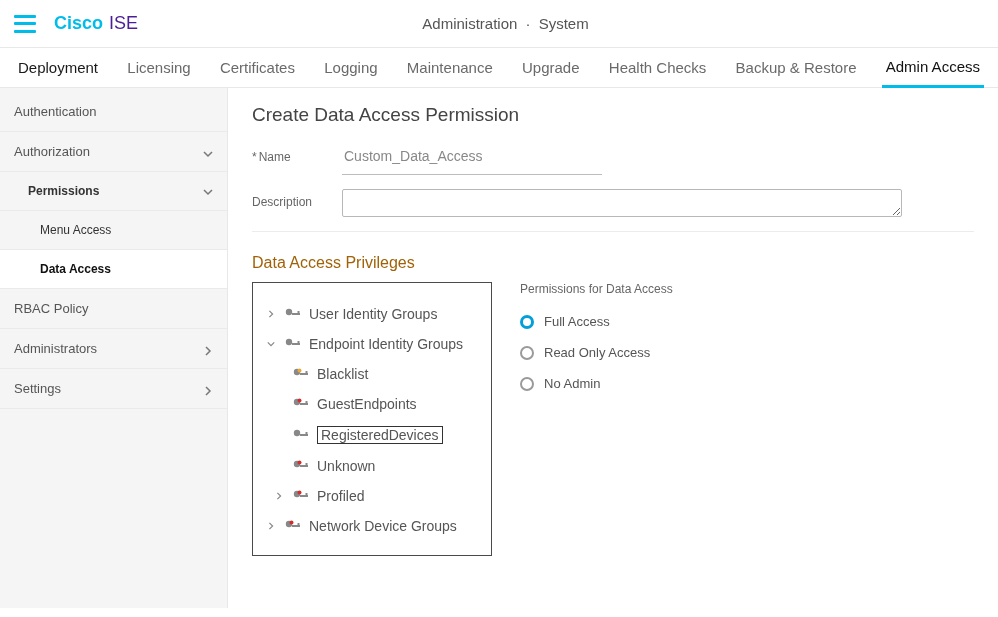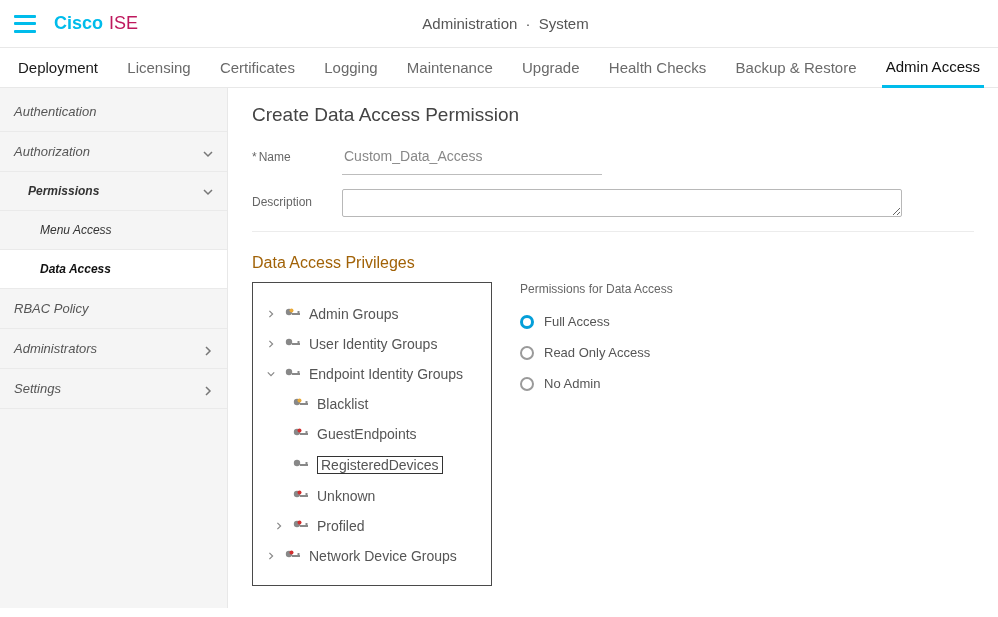--- a/index.html
+++ b/index.html
@@ -23,21 +23,21 @@
   }
   .hamburger {
     width: 22px; height: 18px;
     display: flex; flex-direction: column; justify-content: space-between;
     cursor: pointer;
     margin-right: 18px;
   }
   .hamburger div { height: 3px; background: #00bceb; border-radius: 1px; }
   .brand { display: flex; align-items: baseline; gap: 6px; }
   .brand .cisco { font-weight: 700; font-size: 18px; color: #00bceb; }
-  .brand .ise   { font-weight: 400; font-size: 18px; color: #be185d; }
+  .brand .ise   { font-weight: 400; font-size: 18px; color: #4c1d95; }
   .breadcrumb-center {
     position: absolute; left: 13px; right: 0; text-align: center;
     color: #555; font-size: 15px; pointer-events: none;
   }
   .breadcrumb-center .dot { margin: 0 4px; }
 
   
   .tabs {
     display: flex;
     align-items: center;
@@ -60,21 +60,20 @@
   .tabs .tab.active { color: #111; border-bottom: 3px solid #00bceb; }
 
   
   .body-layout { display: flex; }
   .sidebar {
     width: 228px;
     background: #f5f5f5;
     border-right: 1px solid #e8e8e8;
     min-height: 520px;
     padding-top: 4px;
-    font-style: italic;
   }
   .side-item {
     display: flex; align-items: center; justify-content: space-between;
     padding: 12px 14px;
     color: #555; font-size: 13px;
     border-bottom: 1px solid #eaeaea;
     cursor: pointer;
   }
   .side-item.sub   { padding-left: 28px; font-size: 12px; }
   .side-item.sub2  { padding-left: 40px; font-size: 12px; color: #333; }
@@ -233,144 +232,128 @@
     </div>
 
     <hr class="form-divider">
 
     <div class="section-title">Data Access Privileges</div>
 
     <div class="privs-layout">
 
       <div class="tree-box">
 
+
         <div class="tree-node">
           <span class="arrow">
             <svg width="8" height="8" viewBox="0 0 10 10">
                 <path d="M3 1 L7 5 L3 9" fill="none" stroke="#888" stroke-width="1.5"></path>
               </svg>
           </span>
           <span class="icn">
             <svg viewBox="0 0 16 14">
                 <circle cx="4" cy="5" r="3.2" fill="#888"></circle>
                 <rect x="7" y="6" width="8" height="2" fill="#888"></rect>
                 <rect x="12.5" y="4" width="2" height="4" fill="#888"></rect>
+              </svg>
+          </span>
+          <span class="lab">User Identity Groups</span>
+        </div>
+
+        <div class="tree-node">
+          <span class="arrow">
+            <svg width="8" height="8" viewBox="0 0 10 10">
+                <path d="M1 3 L5 7 L9 3" fill="none" stroke="#888" stroke-width="1.5"></path>
+              </svg>
+          </span>
+          <span class="icn">
+            <svg viewBox="0 0 16 14">
+                <circle cx="4" cy="5" r="3.2" fill="#888"></circle>
+                <rect x="7" y="6" width="8" height="2" fill="#888"></rect>
+                <rect x="12.5" y="4" width="2" height="4" fill="#888"></rect>
+              </svg>
+          </span>
+          <span class="lab">Endpoint Identity Groups</span>
+        </div>
+
+        <div class="tree-node nested1">
+          <span class="icn">
+            <svg viewBox="0 0 16 14">
+                <circle cx="4" cy="5" r="3.2" fill="#888"></circle>
+                <rect x="7" y="6" width="8" height="2" fill="#888"></rect>
+                <rect x="12.5" y="4" width="2" height="4" fill="#888"></rect>
                 <circle cx="6.5" cy="3.5" r="2" fill="#e8a93a"></circle>
               </svg>
           </span>
-          <span class="lab">Admin Groups</span>
+          <span class="lab">Blacklist</span>
+        </div>
+
+        <div class="tree-node nested1">
+          <span class="icn">
+            <svg viewBox="0 0 16 14">
+                <circle cx="4" cy="5" r="3.2" fill="#888"></circle>
+                <rect x="7" y="6" width="8" height="2" fill="#888"></rect>
+                <rect x="12.5" y="4" width="2" height="4" fill="#888"></rect>
+                <circle cx="6.5" cy="3.5" r="2" fill="#d12f2f"></circle>
+              </svg>
+          </span>
+          <span class="lab">GuestEndpoints</span>
+        </div>
+
+        <div class="tree-node nested1">
+          <span class="icn">
+            <svg viewBox="0 0 16 14">
+                <circle cx="4" cy="5" r="3.2" fill="#888"></circle>
+                <rect x="7" y="6" width="8" height="2" fill="#888"></rect>
+                <rect x="12.5" y="4" width="2" height="4" fill="#888"></rect>
+              </svg>
+          </span>
+          <span class="lab boxed">RegisteredDevices</span>
+        </div>
+
+        <div class="tree-node nested1">
+          <span class="icn">
+            <svg viewBox="0 0 16 14">
+                <circle cx="4" cy="5" r="3.2" fill="#888"></circle>
+                <rect x="7" y="6" width="8" height="2" fill="#888"></rect>
+                <rect x="12.5" y="4" width="2" height="4" fill="#888"></rect>
+                <circle cx="6.5" cy="3.5" r="2" fill="#d12f2f"></circle>
+              </svg>
+          </span>
+          <span class="lab">Unknown</span>
+        </div>
+
+        <div class="tree-node nested1 with-arrow">
+          <span class="arrow">
+            <svg width="8" height="8" viewBox="0 0 10 10">
+                <path d="M3 1 L7 5 L3 9" fill="none" stroke="#888" stroke-width="1.5"></path>
+              </svg>
+          </span>
+          <span class="icn">
+            <svg viewBox="0 0 16 14">
+                <circle cx="4" cy="5" r="3.2" fill="#888"></circle>
+                <rect x="7" y="6" width="8" height="2" fill="#888"></rect>
+                <rect x="12.5" y="4" width="2" height="4" fill="#888"></rect>
+                <circle cx="6.5" cy="3.5" r="2" fill="#d12f2f"></circle>
+              </svg>
+          </span>
+          <span class="lab">Profiled</span>
         </div>
 
         <div class="tree-node">
           <span class="arrow">
             <svg width="8" height="8" viewBox="0 0 10 10">
                 <path d="M3 1 L7 5 L3 9" fill="none" stroke="#888" stroke-width="1.5"></path>
               </svg>
           </span>
           <span class="icn">
             <svg viewBox="0 0 16 14">
                 <circle cx="4" cy="5" r="3.2" fill="#888"></circle>
                 <rect x="7" y="6" width="8" height="2" fill="#888"></rect>
                 <rect x="12.5" y="4" width="2" height="4" fill="#888"></rect>
-              </svg>
-          </span>
-          <span class="lab">User Identity Groups</span>
-        </div>
-
-        <div class="tree-node">
-          <span class="arrow">
-            <svg width="8" height="8" viewBox="0 0 10 10">
-                <path d="M1 3 L5 7 L9 3" fill="none" stroke="#888" stroke-width="1.5"></path>
-              </svg>
-          </span>
-          <span class="icn">
-            <svg viewBox="0 0 16 14">
-                <circle cx="4" cy="5" r="3.2" fill="#888"></circle>
-                <rect x="7" y="6" width="8" height="2" fill="#888"></rect>
-                <rect x="12.5" y="4" width="2" height="4" fill="#888"></rect>
-              </svg>
-          </span>
-          <span class="lab">Endpoint Identity Groups</span>
-        </div>
-
-        <div class="tree-node nested1">
-          <span class="icn">
-            <svg viewBox="0 0 16 14">
-                <circle cx="4" cy="5" r="3.2" fill="#888"></circle>
-                <rect x="7" y="6" width="8" height="2" fill="#888"></rect>
-                <rect x="12.5" y="4" width="2" height="4" fill="#888"></rect>
-                <circle cx="6.5" cy="3.5" r="2" fill="#e8a93a"></circle>
-              </svg>
-          </span>
-          <span class="lab">Blacklist</span>
-        </div>
-
-        <div class="tree-node nested1">
-          <span class="icn">
-            <svg viewBox="0 0 16 14">
-                <circle cx="4" cy="5" r="3.2" fill="#888"></circle>
-                <rect x="7" y="6" width="8" height="2" fill="#888"></rect>
-                <rect x="12.5" y="4" width="2" height="4" fill="#888"></rect>
-                <circle cx="6.5" cy="3.5" r="2" fill="#d12f2f"></circle>
-              </svg>
-          </span>
-          <span class="lab">GuestEndpoints</span>
-        </div>
-
-        <div class="tree-node nested1">
-          <span class="icn">
-            <svg viewBox="0 0 16 14">
-                <circle cx="4" cy="5" r="3.2" fill="#888"></circle>
-                <rect x="7" y="6" width="8" height="2" fill="#888"></rect>
-                <rect x="12.5" y="4" width="2" height="4" fill="#888"></rect>
-              </svg>
-          </span>
-          <span class="lab boxed">RegisteredDevices</span>
-        </div>
-
-        <div class="tree-node nested1">
-          <span class="icn">
-            <svg viewBox="0 0 16 14">
-                <circle cx="4" cy="5" r="3.2" fill="#888"></circle>
-                <rect x="7" y="6" width="8" height="2" fill="#888"></rect>
-                <rect x="12.5" y="4" width="2" height="4" fill="#888"></rect>
-                <circle cx="6.5" cy="3.5" r="2" fill="#d12f2f"></circle>
-              </svg>
-          </span>
-          <span class="lab">Unknown</span>
-        </div>
-
-        <div class="tree-node nested1 with-arrow">
-          <span class="arrow">
-            <svg width="8" height="8" viewBox="0 0 10 10">
-                <path d="M3 1 L7 5 L3 9" fill="none" stroke="#888" stroke-width="1.5"></path>
-              </svg>
-          </span>
-          <span class="icn">
-            <svg viewBox="0 0 16 14">
-                <circle cx="4" cy="5" r="3.2" fill="#888"></circle>
-                <rect x="7" y="6" width="8" height="2" fill="#888"></rect>
-                <rect x="12.5" y="4" width="2" height="4" fill="#888"></rect>
-                <circle cx="6.5" cy="3.5" r="2" fill="#d12f2f"></circle>
-              </svg>
-          </span>
-          <span class="lab">Profiled</span>
-        </div>
-
-        <div class="tree-node">
-          <span class="arrow">
-            <svg width="8" height="8" viewBox="0 0 10 10">
-                <path d="M3 1 L7 5 L3 9" fill="none" stroke="#888" stroke-width="1.5"></path>
-              </svg>
-          </span>
-          <span class="icn">
-            <svg viewBox="0 0 16 14">
-                <circle cx="4" cy="5" r="3.2" fill="#888"></circle>
-                <rect x="7" y="6" width="8" height="2" fill="#888"></rect>
-                <rect x="12.5" y="4" width="2" height="4" fill="#888"></rect>
                 <circle cx="6.5" cy="3.5" r="2" fill="#d12f2f"></circle>
               </svg>
           </span>
           <span class="lab">Network Device Groups</span>
         </div>
 
       </div>
 
       <div class="perms">
         <div class="perm-title">Permissions for Data Access</div>

